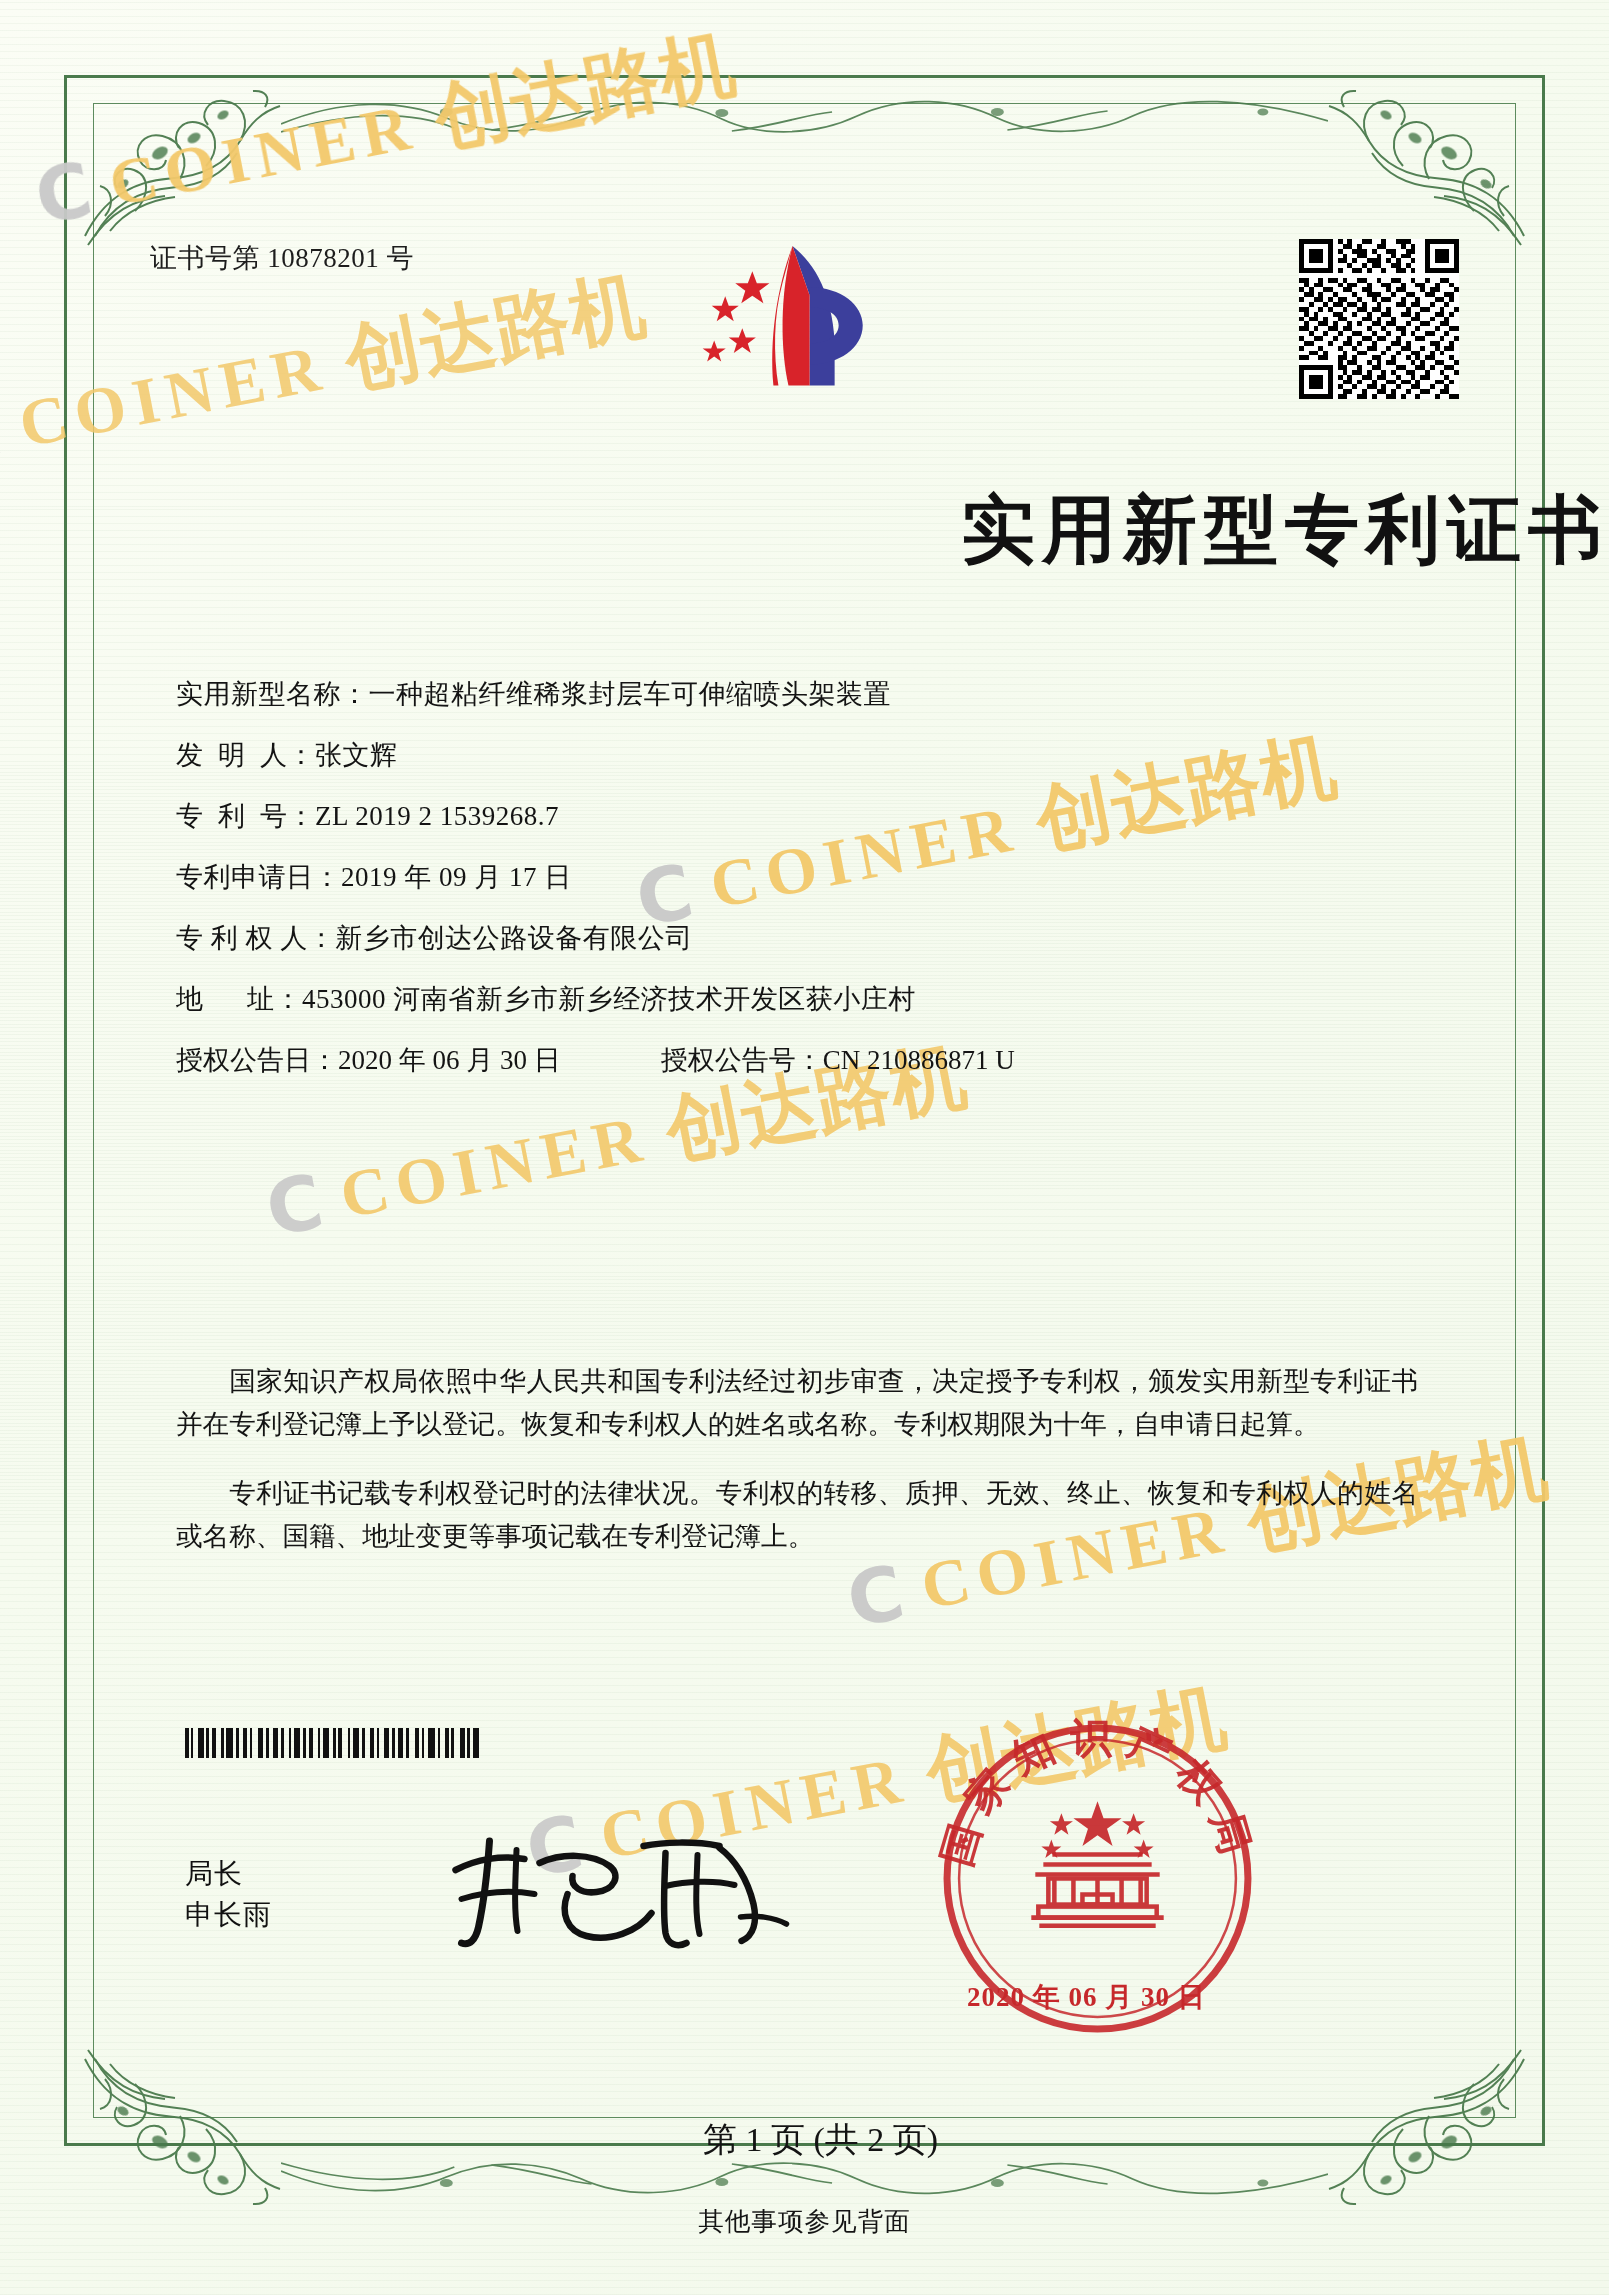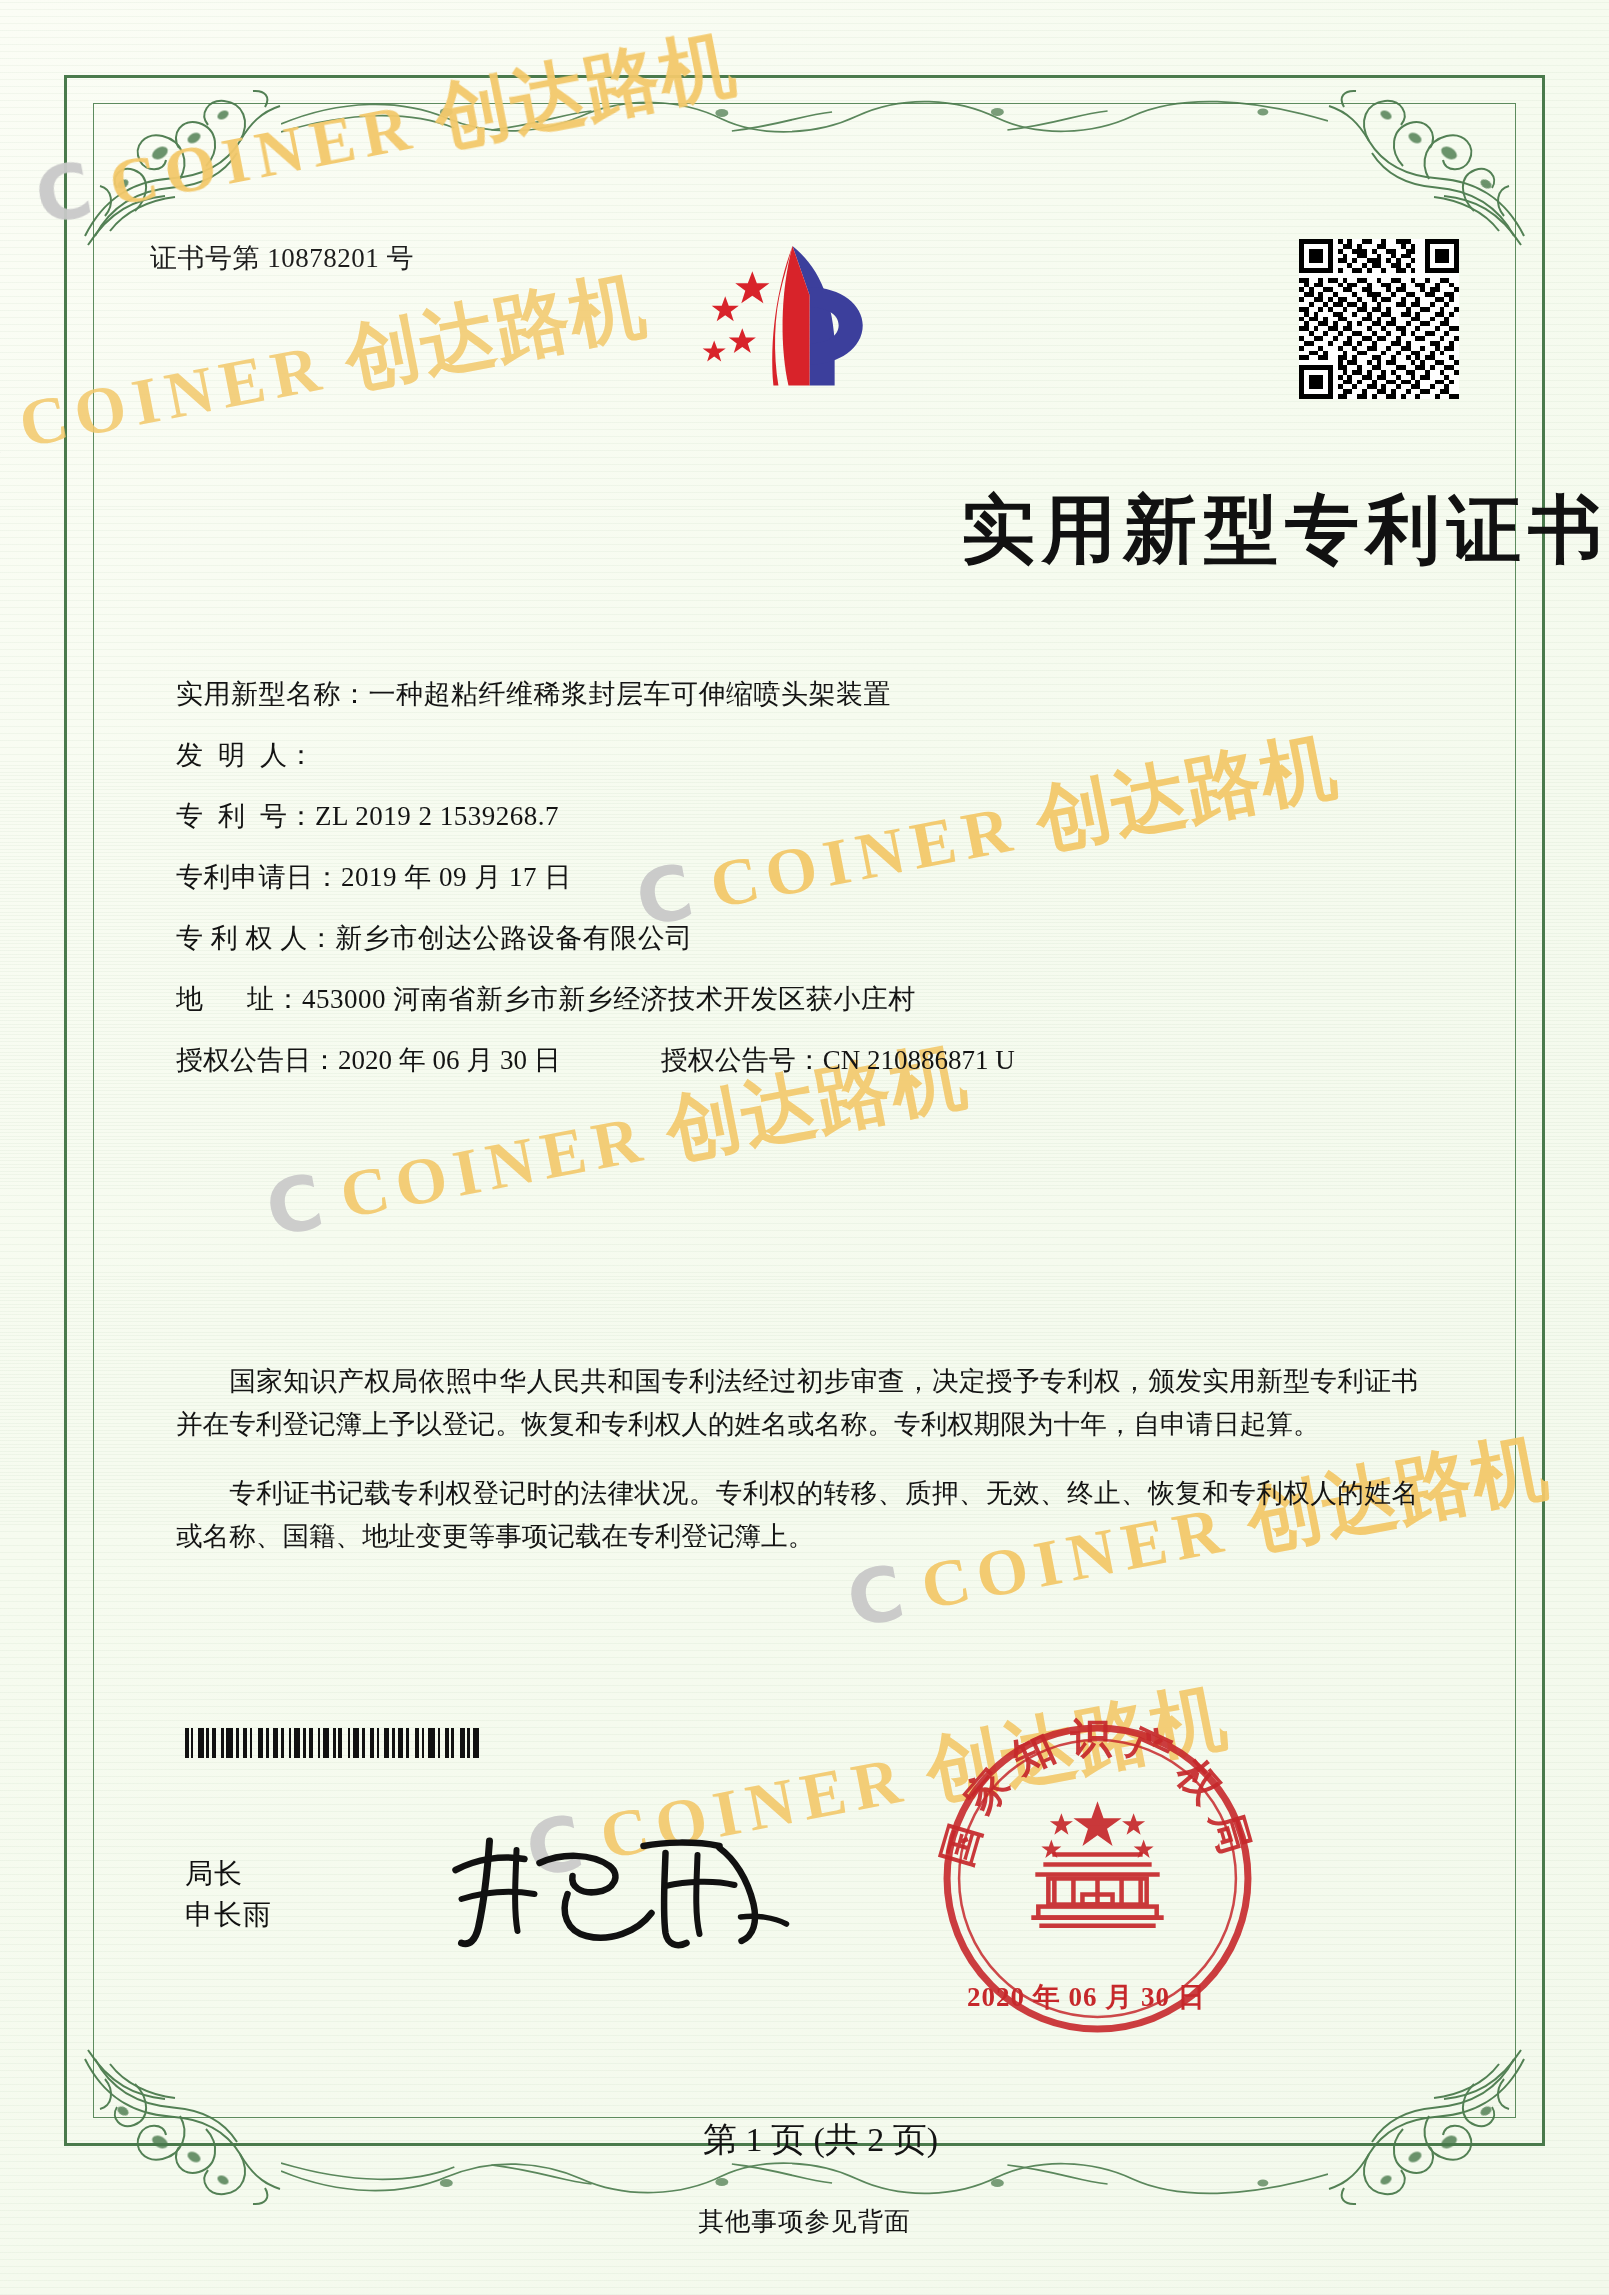--- a/index.html
+++ b/index.html
@@ -678,20 +678,21 @@
 
   <div class="doc-title">实用新型专利证书</div>
 
   <div class="fields">
     <div class="field-row">
       <span class="field-label">实用新型名称：</span>
       <span class="field-value">一种超粘纤维稀浆封层车可伸缩喷头架装置</span>
     </div>
     <div class="field-row">
       <span class="field-label">发  明  人：</span>
+      <span class="field-value">张文辉</span>
     </div>
     <div class="field-row">
       <span class="field-label">专  利  号：</span>
       <span class="field-value">ZL 2019 2 1539268.7</span>
     </div>
     <div class="field-row">
       <span class="field-label">专利申请日：</span>
       <span class="field-value">2019 年 09 月 17 日</span>
     </div>
     <div class="field-row">

